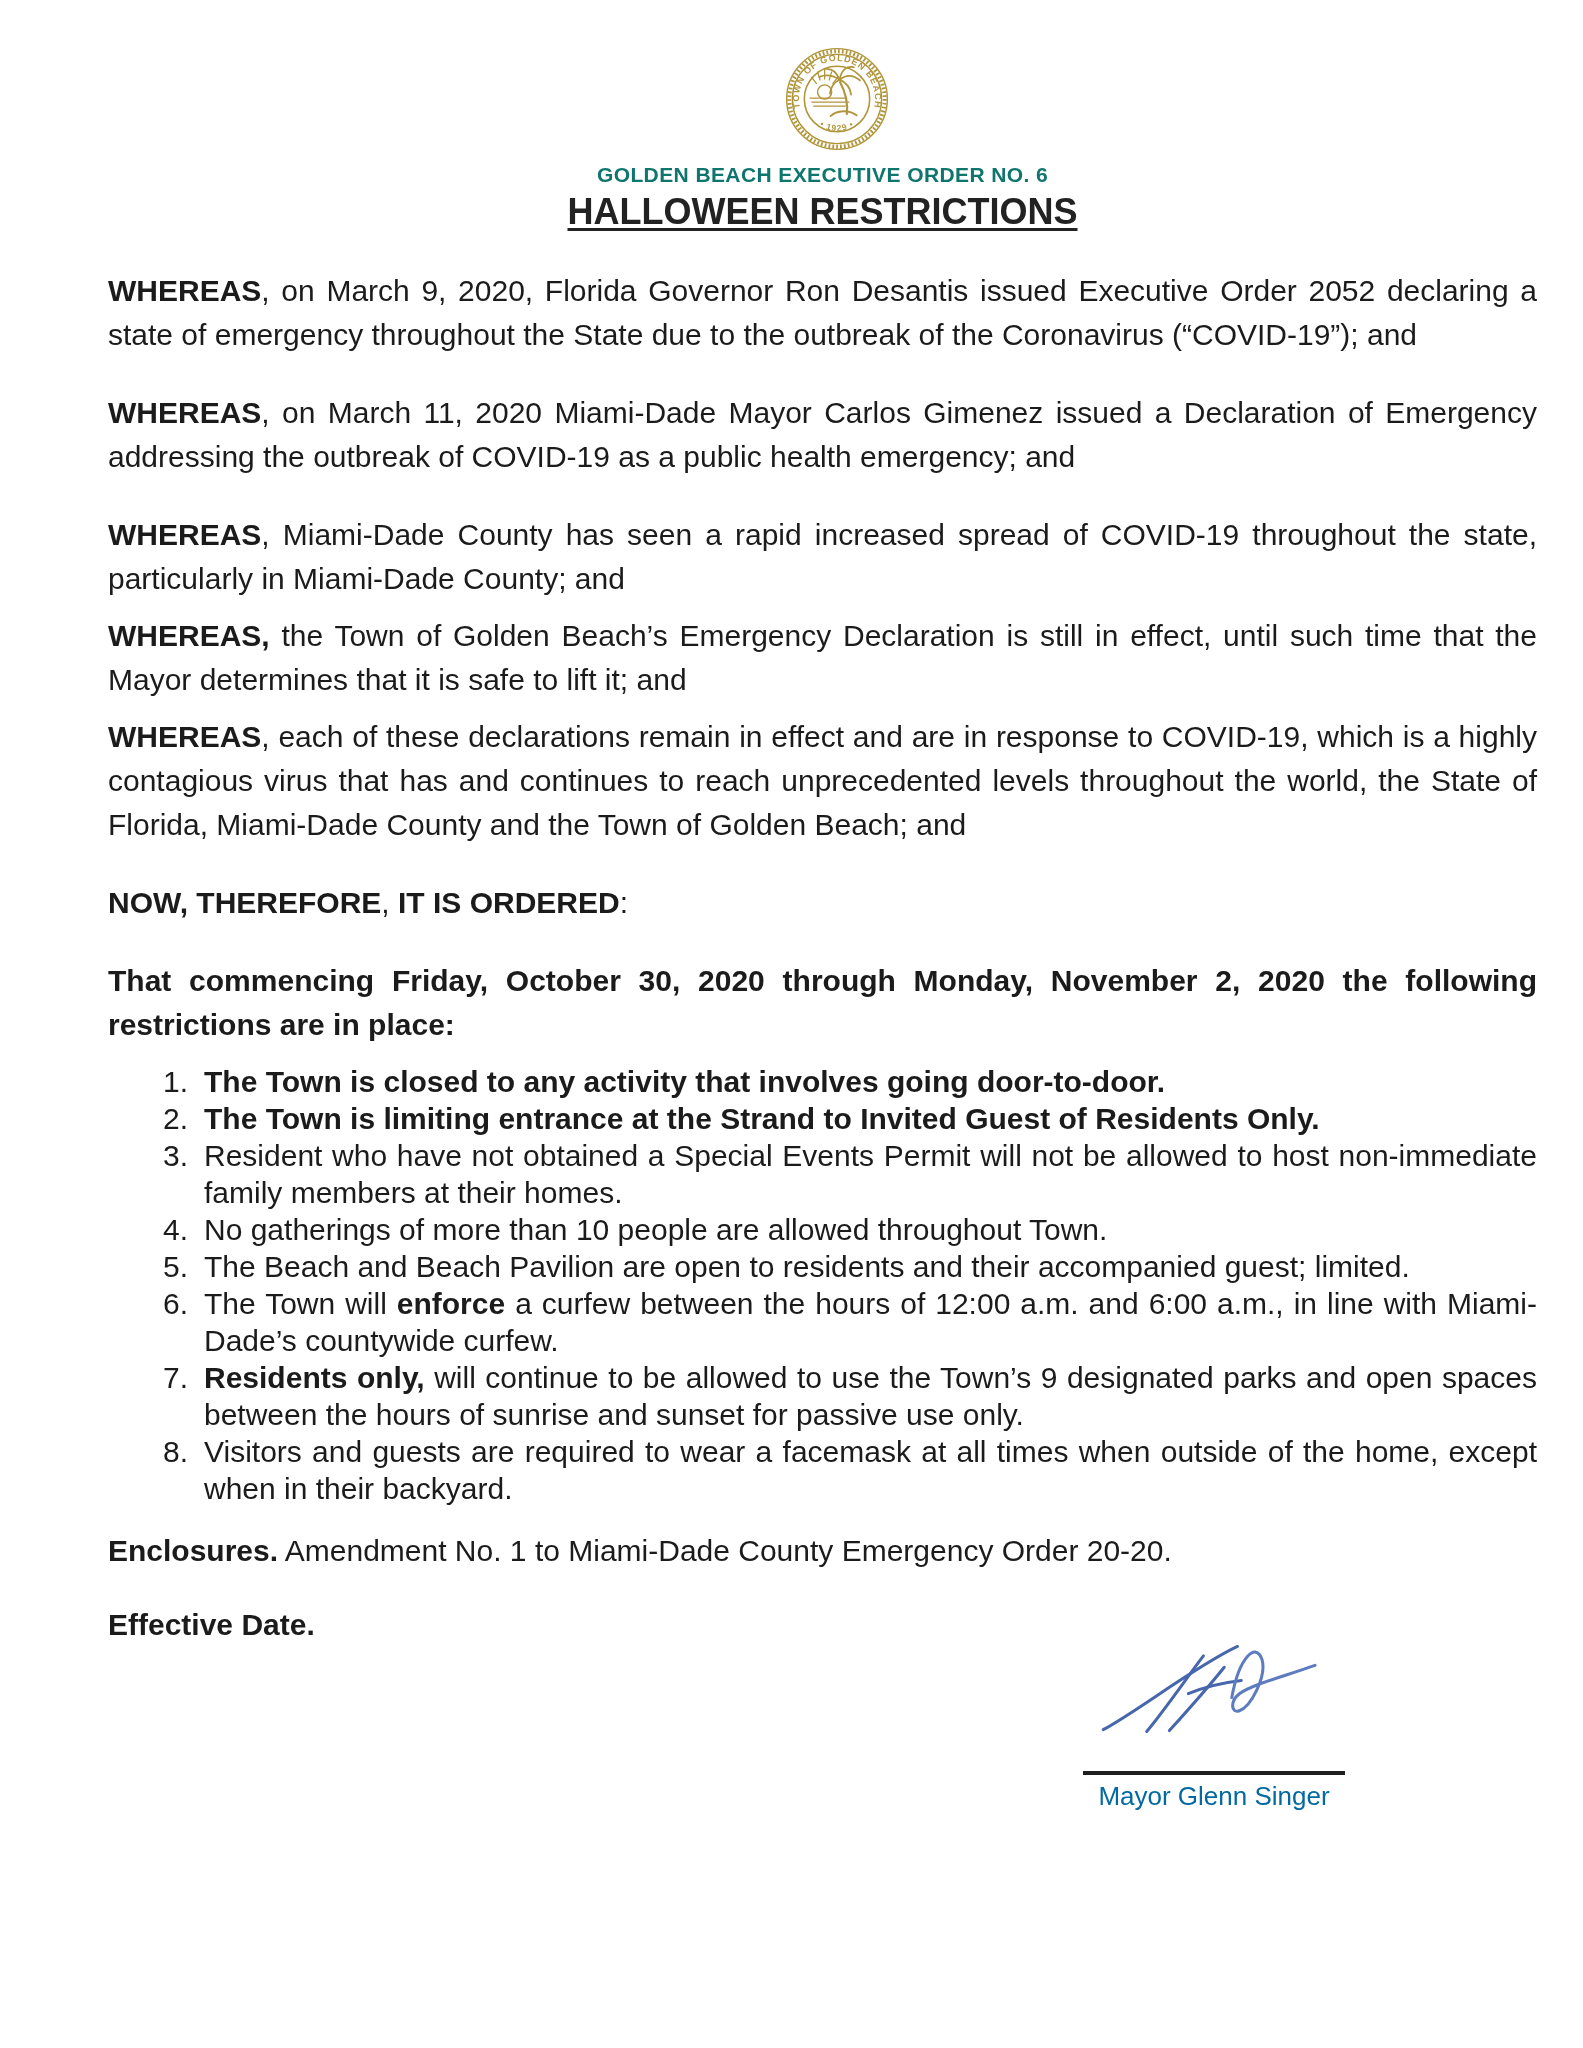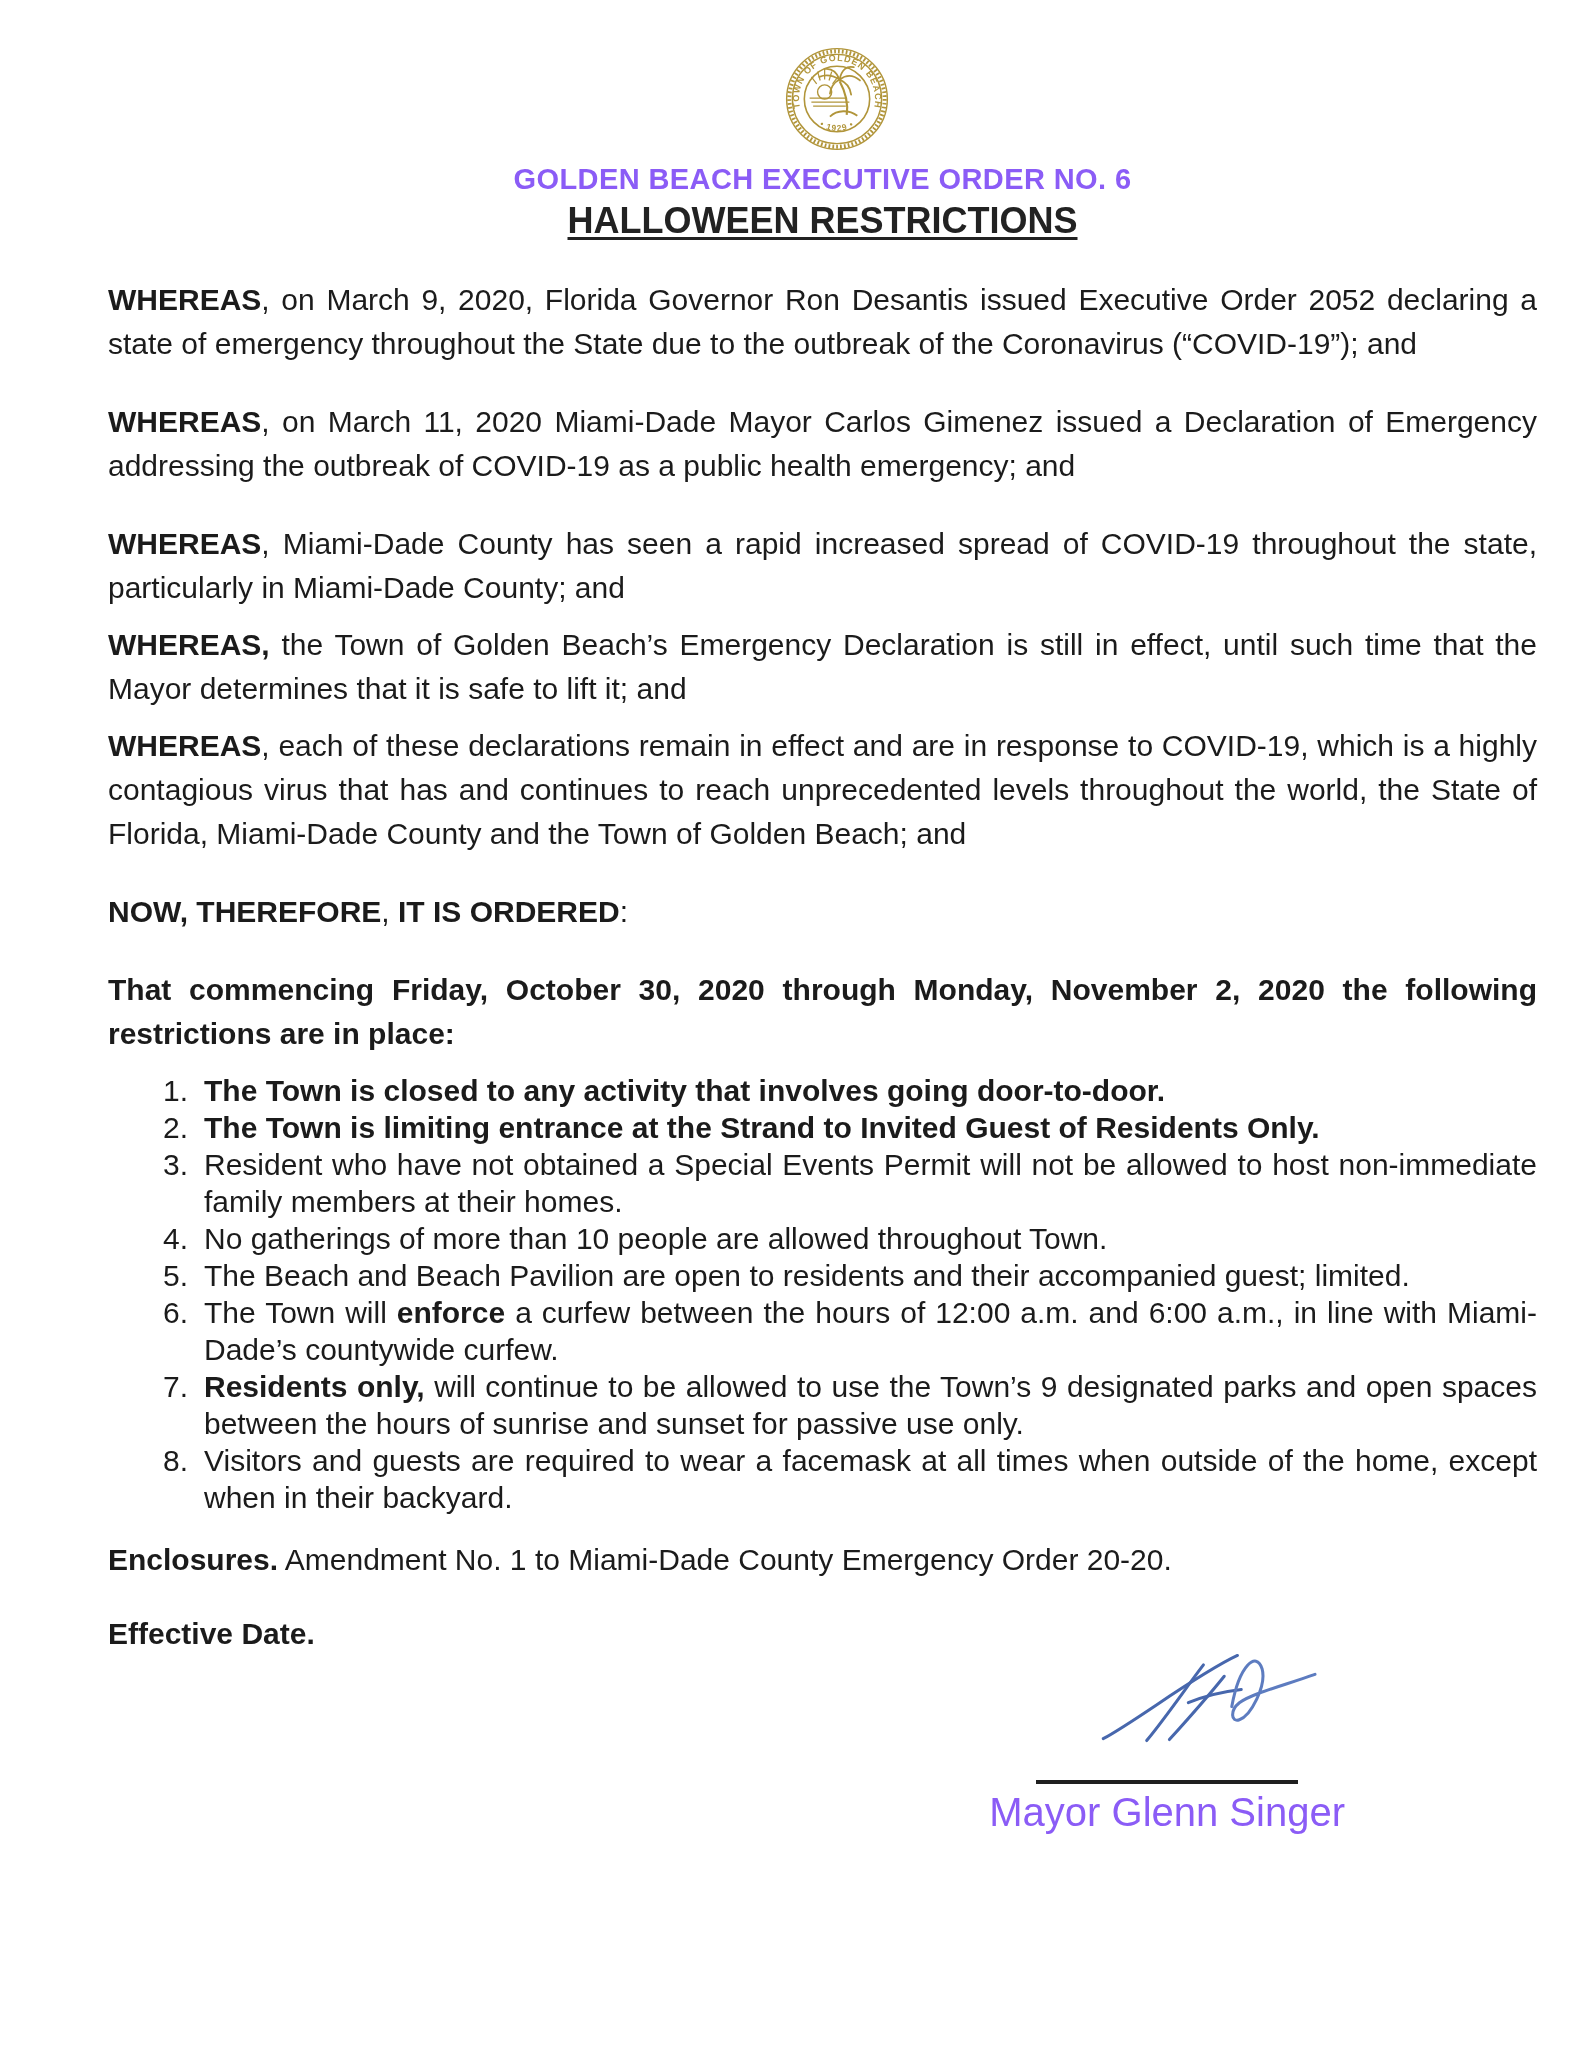--- a/index.html
+++ b/index.html
@@ -25,25 +25,25 @@
   
   .header { text-align: center; }
   .seal-wrap { display: block; }
   .seal {
     width: 106px;
     height: 106px;
     display: inline-block;
     transform: translateX(14px);
   }
   .title {
-    font-size: 29px;
+    font-size: 21px;
     font-weight: 700;
     letter-spacing: 0.4px;
     margin-top: 7px;
-    color: #8b5cf6;
+    color: #0f766e;
   }
   .subtitle {
     font-size: 36px;
     font-weight: 700;
     text-decoration: underline;
     text-underline-offset: 4px;
     margin-top: 4px;
     color: #222;
   }
   
@@ -111,22 +111,22 @@
     flex-direction: column;
     align-items: center;
   }
   .sig-line {
     width: 262px;
     border-top: 4px solid #1f1f1f;
     height: 0;
   }
   .sig-name {
     margin-top: 6px;
-    font-size: 40px;
-    color: #8b5cf6;
+    font-size: 26px;
+    color: #0369a1;
   }
 </style>
 </head>
 <body>
 
 <div class="page">
 
   <div class="header">
     <span class="seal-wrap">
       <svg class="seal" viewBox="0 0 120 120" xmlns="http://www.w3.org/2000/svg">

